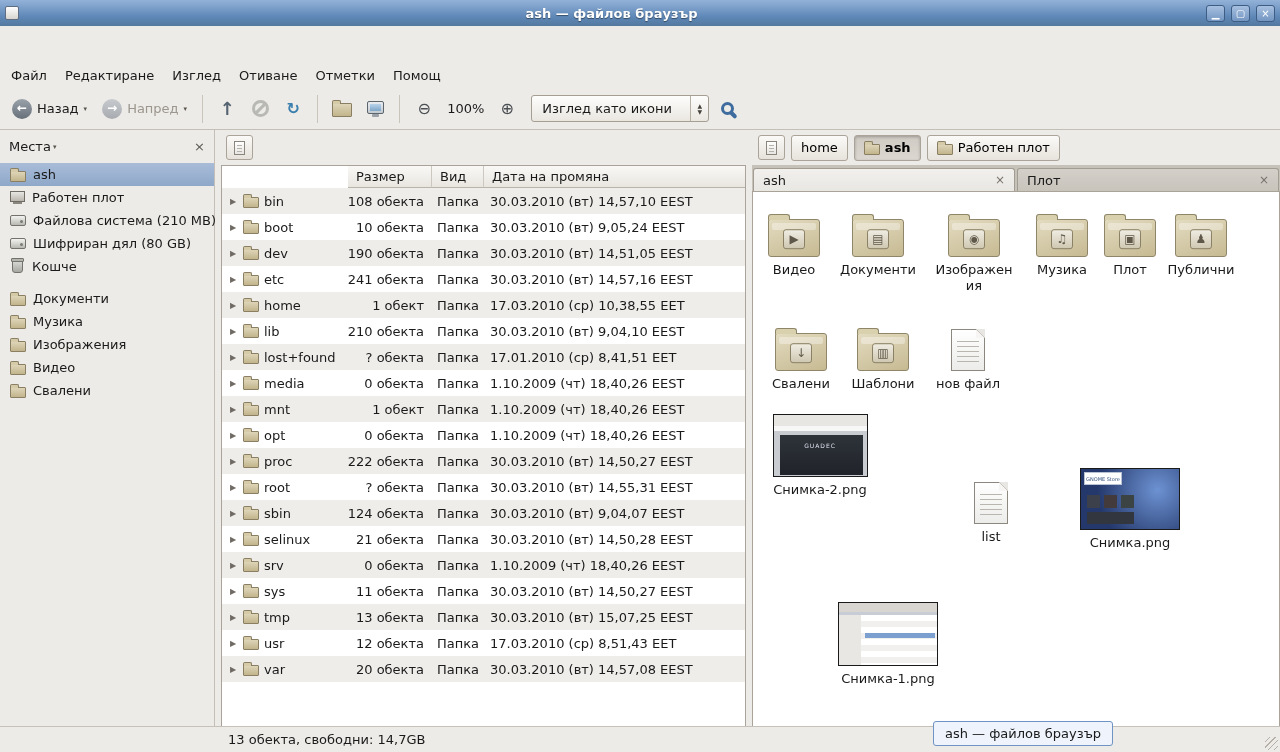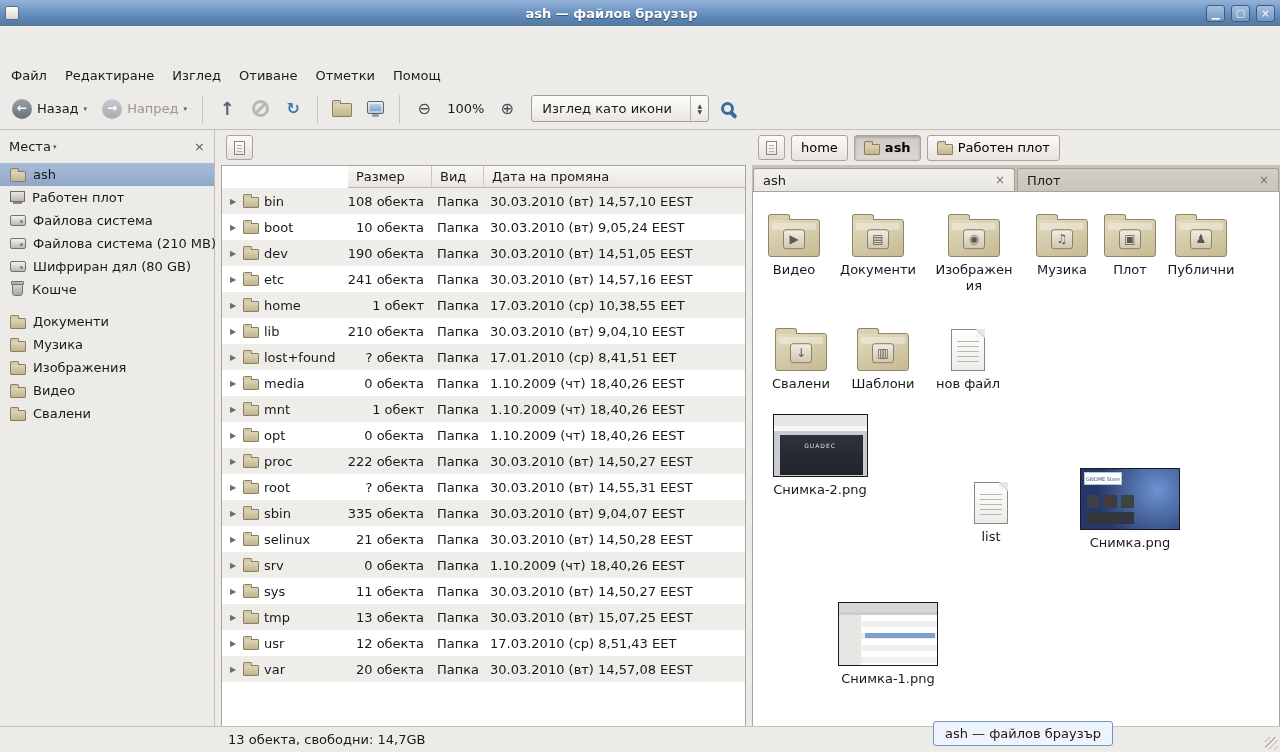--- a/index.html
+++ b/index.html
@@ -223,24 +223,20 @@
           <div class="place selected">
             <span class="micon mfolder"></span>
             <span class="place-label">ash</span>
           </div>
           <div class="place">
             <span class="micon mdesk"></span>
             <span class="place-label">Работен плот</span>
           </div>
           <div class="place">
             <span class="micon mdrive"></span>
-            <span class="place-label">Файлова система</span>
-          </div>
-          <div class="place">
-            <span class="micon mdrive"></span>
             <span class="place-label">Файлова система (210 MB)</span>
           </div>
           <div class="place">
             <span class="micon mdrive"></span>
             <span class="place-label">Шифриран дял (80 GB)</span>
           </div>
           <div class="place">
             <span class="micon mtrash"></span>
             <span class="place-label">Кошче</span>
           </div>
@@ -412,21 +408,21 @@
               <div class="td tdsize">? обекта</div>
               <div class="td tdtype">Папка</div>
               <div class="td tddate">30.03.2010 (вт) 14,55,31 EEST</div>
             </div>
             <div class="trow">
               <div class="td tdname">
                 <span class="expander">▶</span>
                 <span class="micon mfolder"></span>
                 <span>sbin</span>
               </div>
-              <div class="td tdsize">335 обекта</div>
+              <div class="td tdsize">124 обекта</div>
               <div class="td tdtype">Папка</div>
               <div class="td tddate">30.03.2010 (вт) 9,04,07 EEST</div>
             </div>
             <div class="trow">
               <div class="td tdname">
                 <span class="expander">▶</span>
                 <span class="micon mfolder"></span>
                 <span>selinux</span>
               </div>
               <div class="td tdsize">21 обекта</div>

